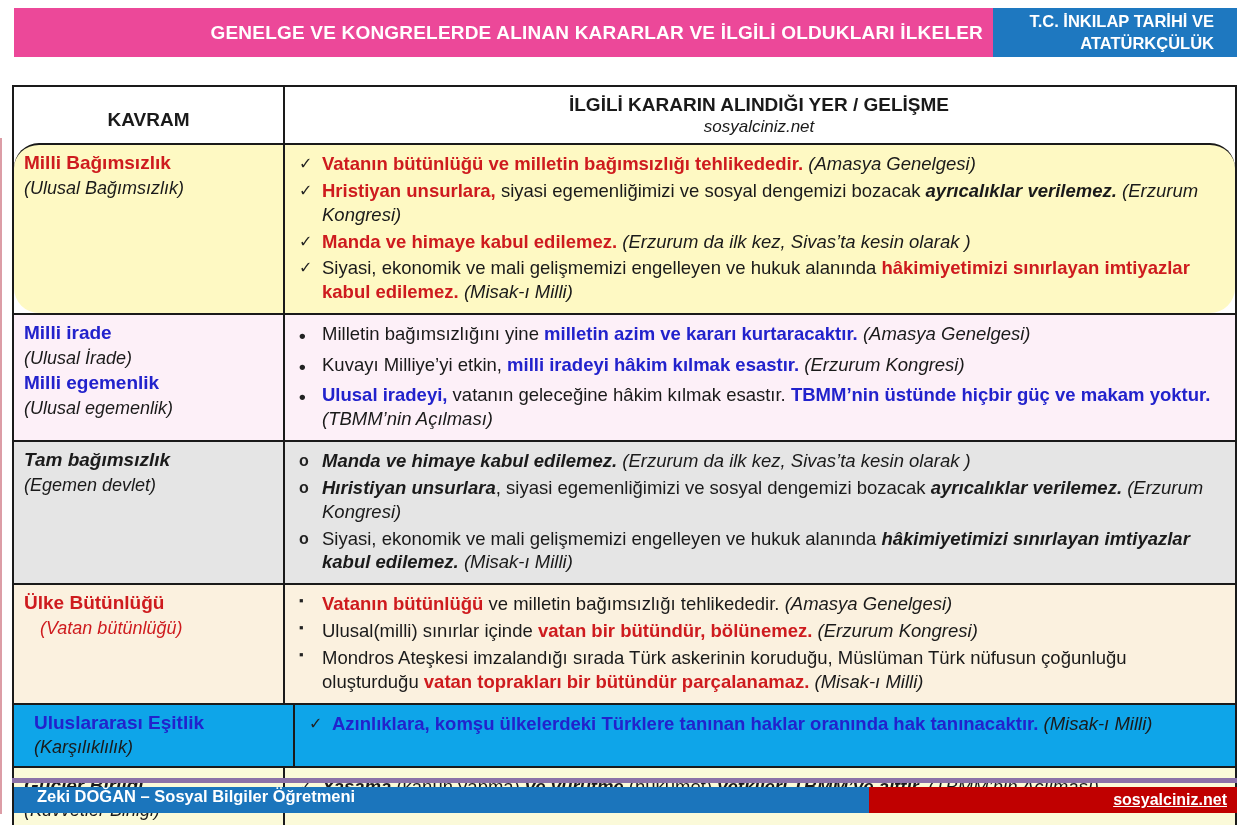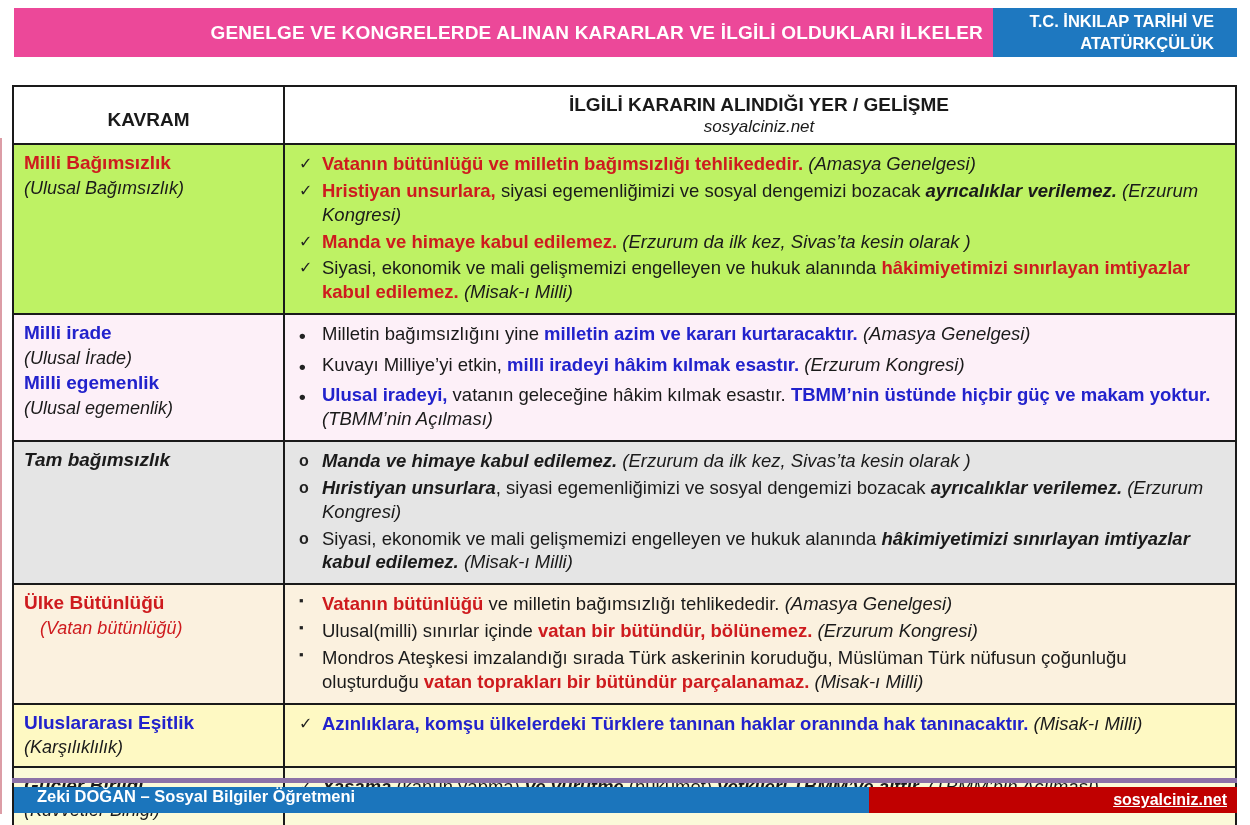--- a/index.html
+++ b/index.html
@@ -103,21 +103,21 @@
 
 <div class="concept-table">
   <div class="t-row head-row">
     <div class="cell-left">KAVRAM</div>
     <div class="cell-right">
       <span class="head-main">İLGİLİ KARARIN ALINDIĞI YER / GELİŞME</span>
       <span class="head-sub">sosyalciniz.net</span>
     </div>
   </div>
   <div id="table-body">
-      <div class="t-row" style="background: #bef264; min-height: 140px; border-top: 2px solid var(--border);">
+      <div class="t-row" style="background: #fef9c3; min-height: 140px; border-top: 2px solid var(--border); border-radius: 25px;">
         <div class="cell-left">
           <div class="concept-title s-br">Milli Bağımsızlık</div>
           <div class="concept-sub s-i">(Ulusal Bağımsızlık)</div>
         </div>
         <div class="cell-right">
           <div class="item">
             <span class="marker">✓</span>
             <span class="itext"><span class="s-br">Vatanın bütünlüğü ve milletin bağımsızlığı tehlikededir.</span><span class="s-i"> (Amasya Genelgesi)</span></span>
           </div>
           <div class="item">
@@ -152,20 +152,21 @@
           </div>
           <div class="item">
             <span class="marker" style="font-size: 19px;">•</span>
             <span class="itext"><span class="s-bb">Ulusal iradeyi,</span><span class="s-n"> vatanın geleceğine hâkim kılmak esastır. </span><span class="s-bb">TBMM’nin üstünde hiçbir güç ve makam yoktur.</span><span class="s-i"> (TBMM’nin Açılması)</span></span>
           </div>
         </div>
       </div>
       <div class="t-row" style="background: #e5e5e5; min-height: 115px;">
         <div class="cell-left">
           <div class="concept-title s-b">Tam bağımsızlık</div>
+          <div class="concept-sub s-i">(Egemen devlet)</div>
         </div>
         <div class="cell-right">
           <div class="item">
             <span class="marker">o</span>
             <span class="itext"><span class="s-b">Manda ve himaye kabul edilemez.</span><span class="s-i"> (Erzurum da ilk kez, Sivas’ta kesin olarak )</span></span>
           </div>
           <div class="item">
             <span class="marker">o</span>
             <span class="itext"><span class="s-b">Hıristiyan unsurlara</span><span class="s-n">, siyasi egemenliğimizi ve sosyal dengemizi bozacak </span><span class="s-b">ayrıcalıklar verilemez.</span><span class="s-i"> (Erzurum Kongresi)</span></span>
           </div>
@@ -188,21 +189,21 @@
           <div class="item">
             <span class="marker" style="font-size: 13px;">▪</span>
             <span class="itext"><span class="s-n">Ulusal(milli) sınırlar içinde </span><span class="s-br">vatan bir bütündür, bölünemez.</span><span class="s-i"> (Erzurum Kongresi)</span></span>
           </div>
           <div class="item">
             <span class="marker" style="font-size: 13px;">▪</span>
             <span class="itext"><span class="s-n">Mondros Ateşkesi imzalandığı sırada Türk askerinin koruduğu, Müslüman Türk nüfusun çoğunluğu oluşturduğu </span><span class="s-br">vatan toprakları bir bütündür parçalanamaz.</span><span class="s-i"> (Misak-ı Milli)</span></span>
           </div>
         </div>
       </div>
-      <div class="t-row" style="background: #fef9c3; min-height: 48px;">
+      <div class="t-row" style="background: #0ea5e9; min-height: 48px; padding-left: 10px;">
         <div class="cell-left">
           <div class="concept-title s-bb">Uluslararası Eşitlik</div>
           <div class="concept-sub s-i">(Karşılıklılık)</div>
         </div>
         <div class="cell-right">
           <div class="item">
             <span class="marker">✓</span>
             <span class="itext"><span class="s-bb">Azınlıklara, komşu ülkelerdeki Türklere tanınan haklar oranında hak tanınacaktır.</span><span class="s-i"> (Misak-ı Milli)</span></span>
           </div>
         </div>

